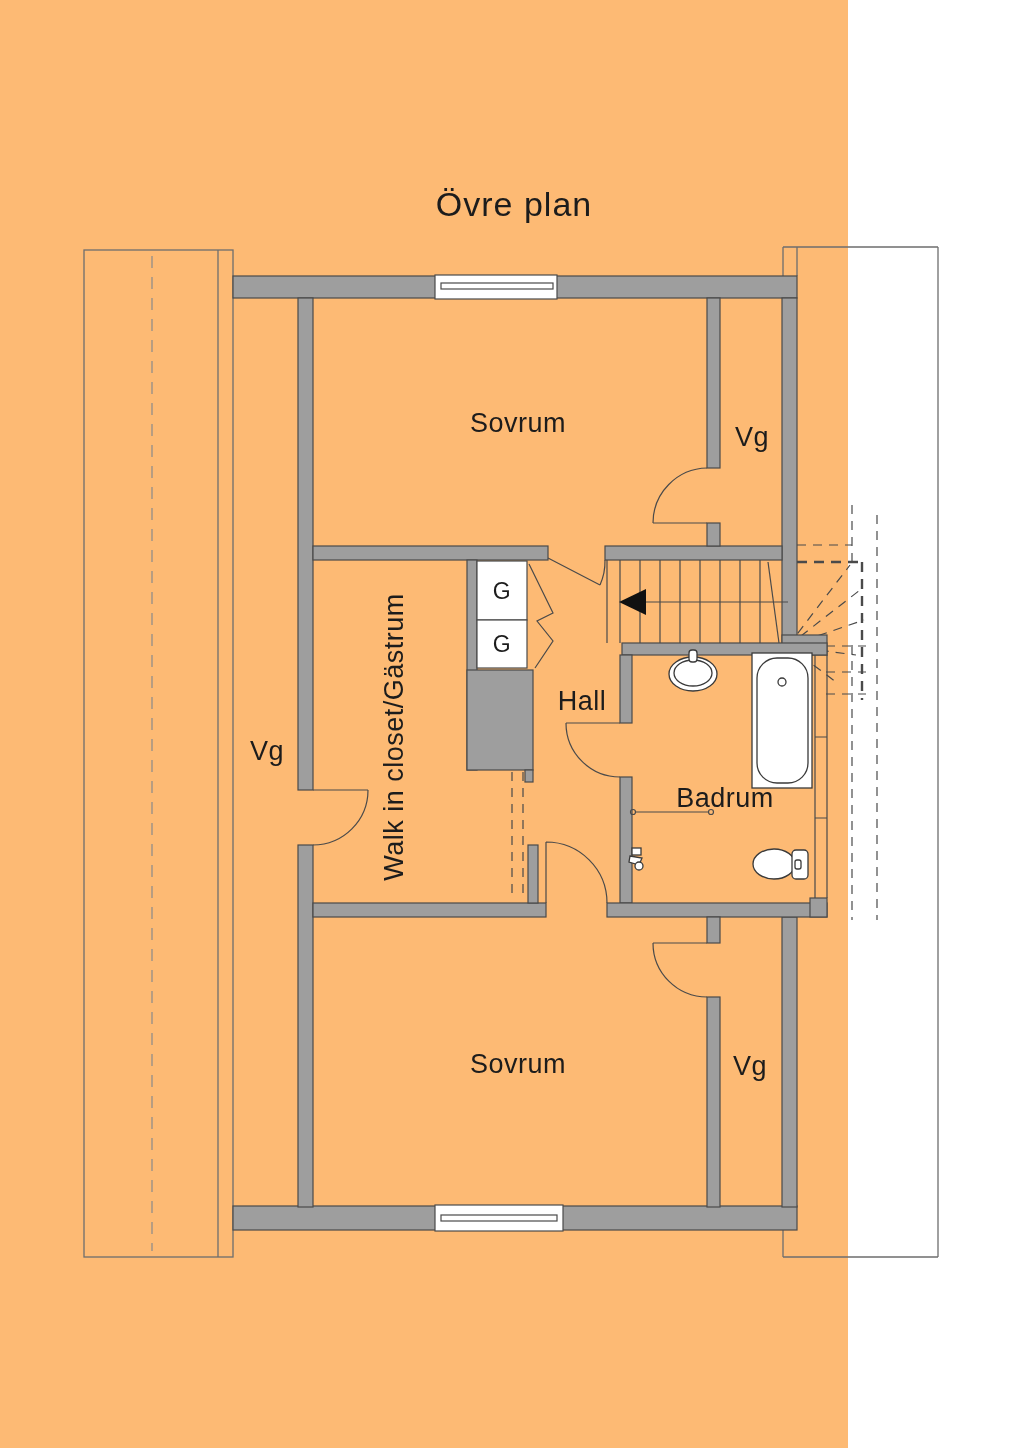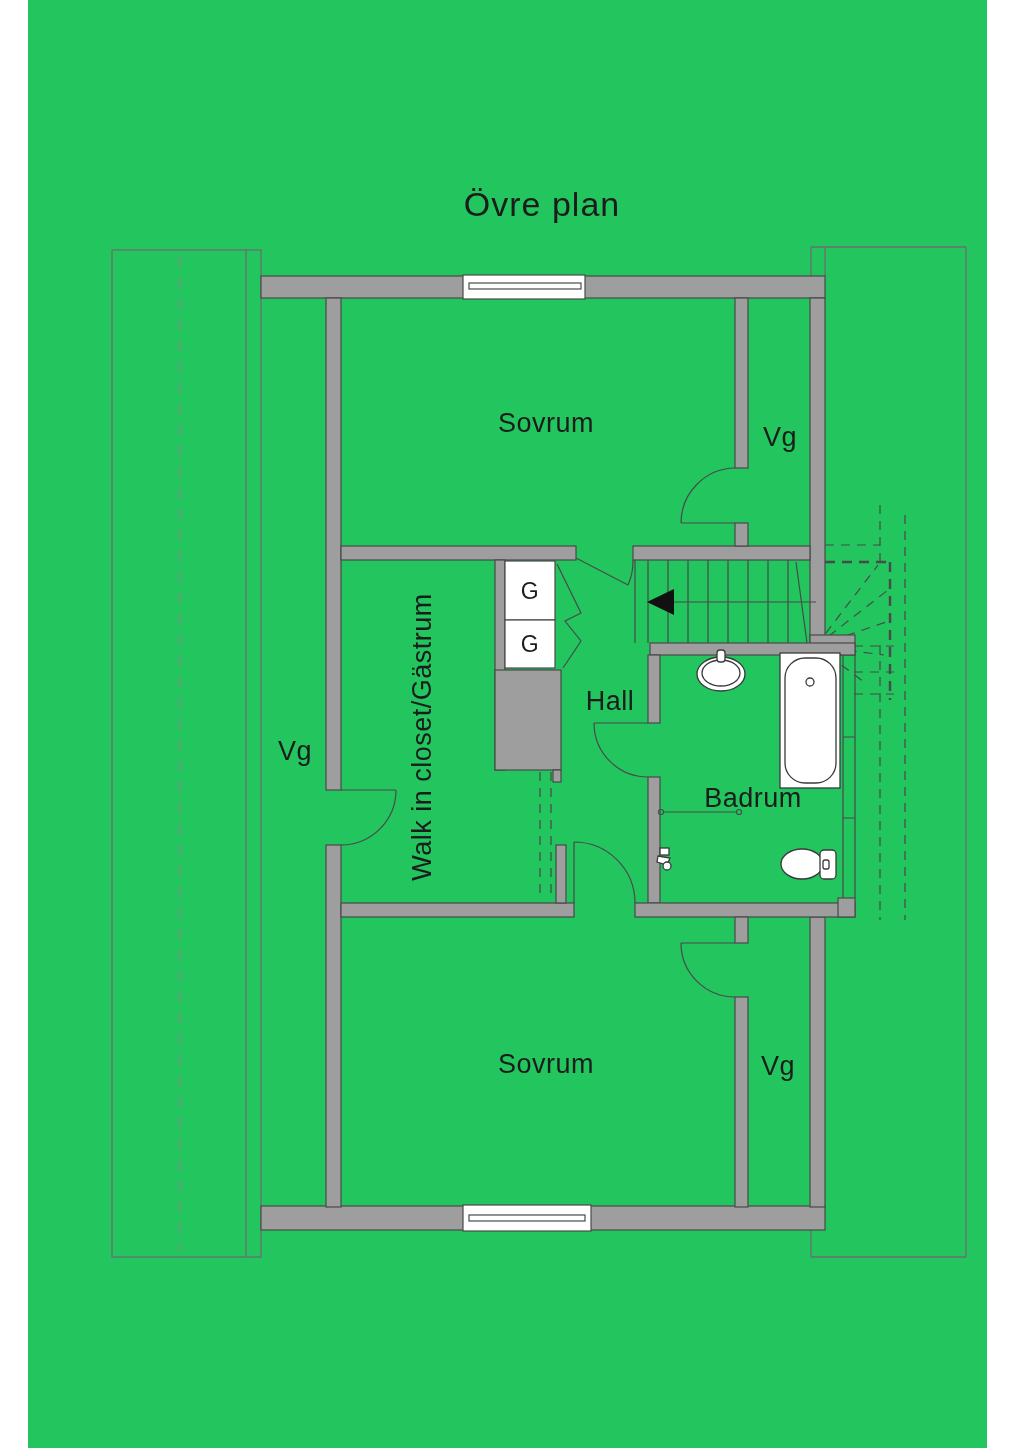--- a/index.html
+++ b/index.html
@@ -1,16 +1,16 @@
 <!DOCTYPE html>
 <html><head>
 <meta charset="utf-8">
 <style>
   html,body { margin:0; padding:0; background:#ffffff; }
-  .page { width:959px; height:1448px; position:relative; background:#22c55e;margin-left:28px; }
+  .page { width:848px; height:1448px; position:relative; background:#fdba74; }
   svg { display:block; }
   .lbl { font-family:"Liberation Sans", sans-serif; font-size:27px; fill:#1c1c1c;
          text-anchor:middle; dominant-baseline:central; letter-spacing:0.5px; }
   .title-lbl { font-size:34px; letter-spacing:1px; }
   .g-lbl { font-size:23px; }
   .wall { fill:#9e9e9e; stroke:#4a4a4a; stroke-width:1.2; }
   .thin { fill:none; stroke:#4a4a4a; stroke-width:1.2; }
   .roof { fill:none; stroke:#6e6e6e; stroke-width:1.3; }
   .dash { stroke-dasharray:9,7; }
   .dashroof { stroke-dasharray:12,9; stroke:#8a8a8a; }

